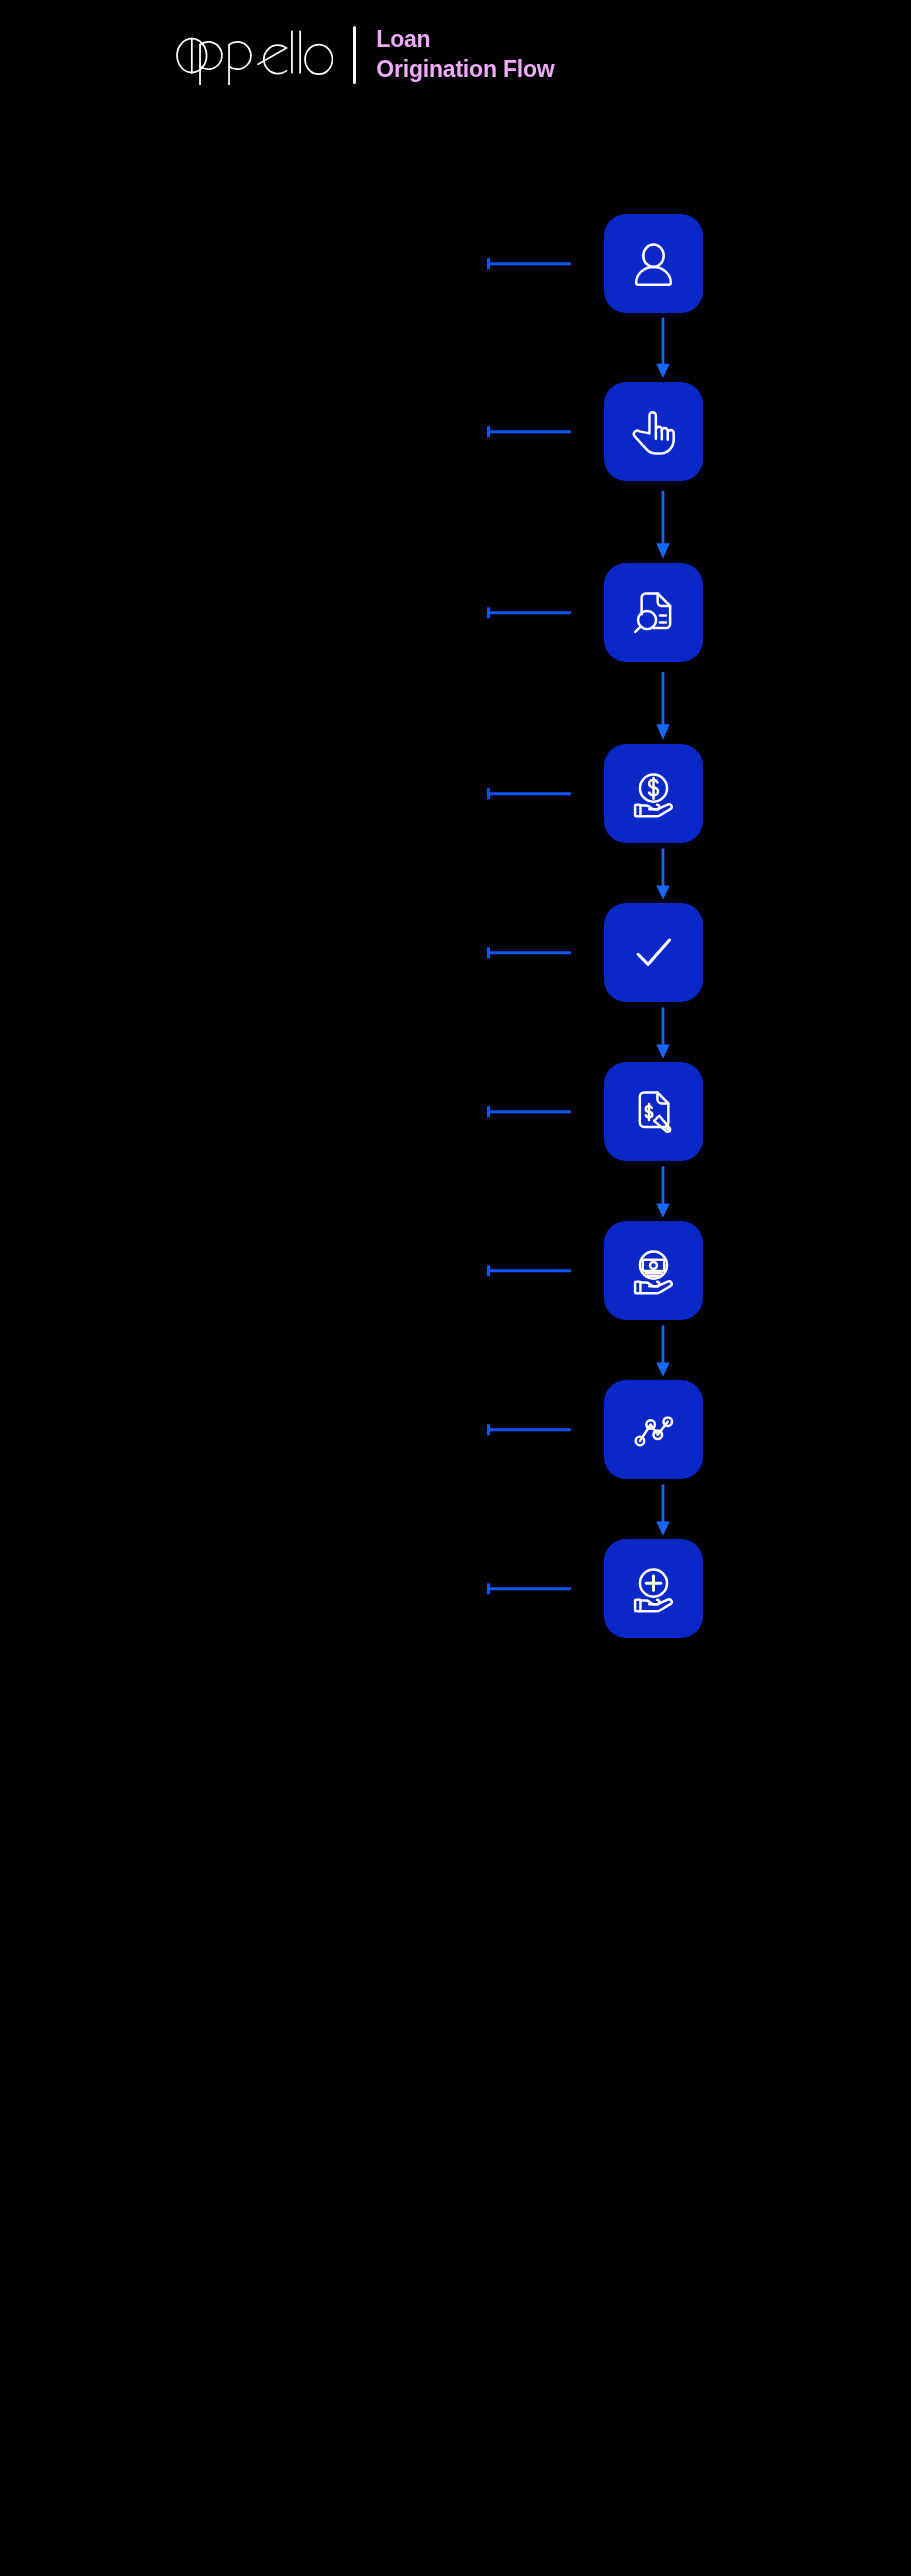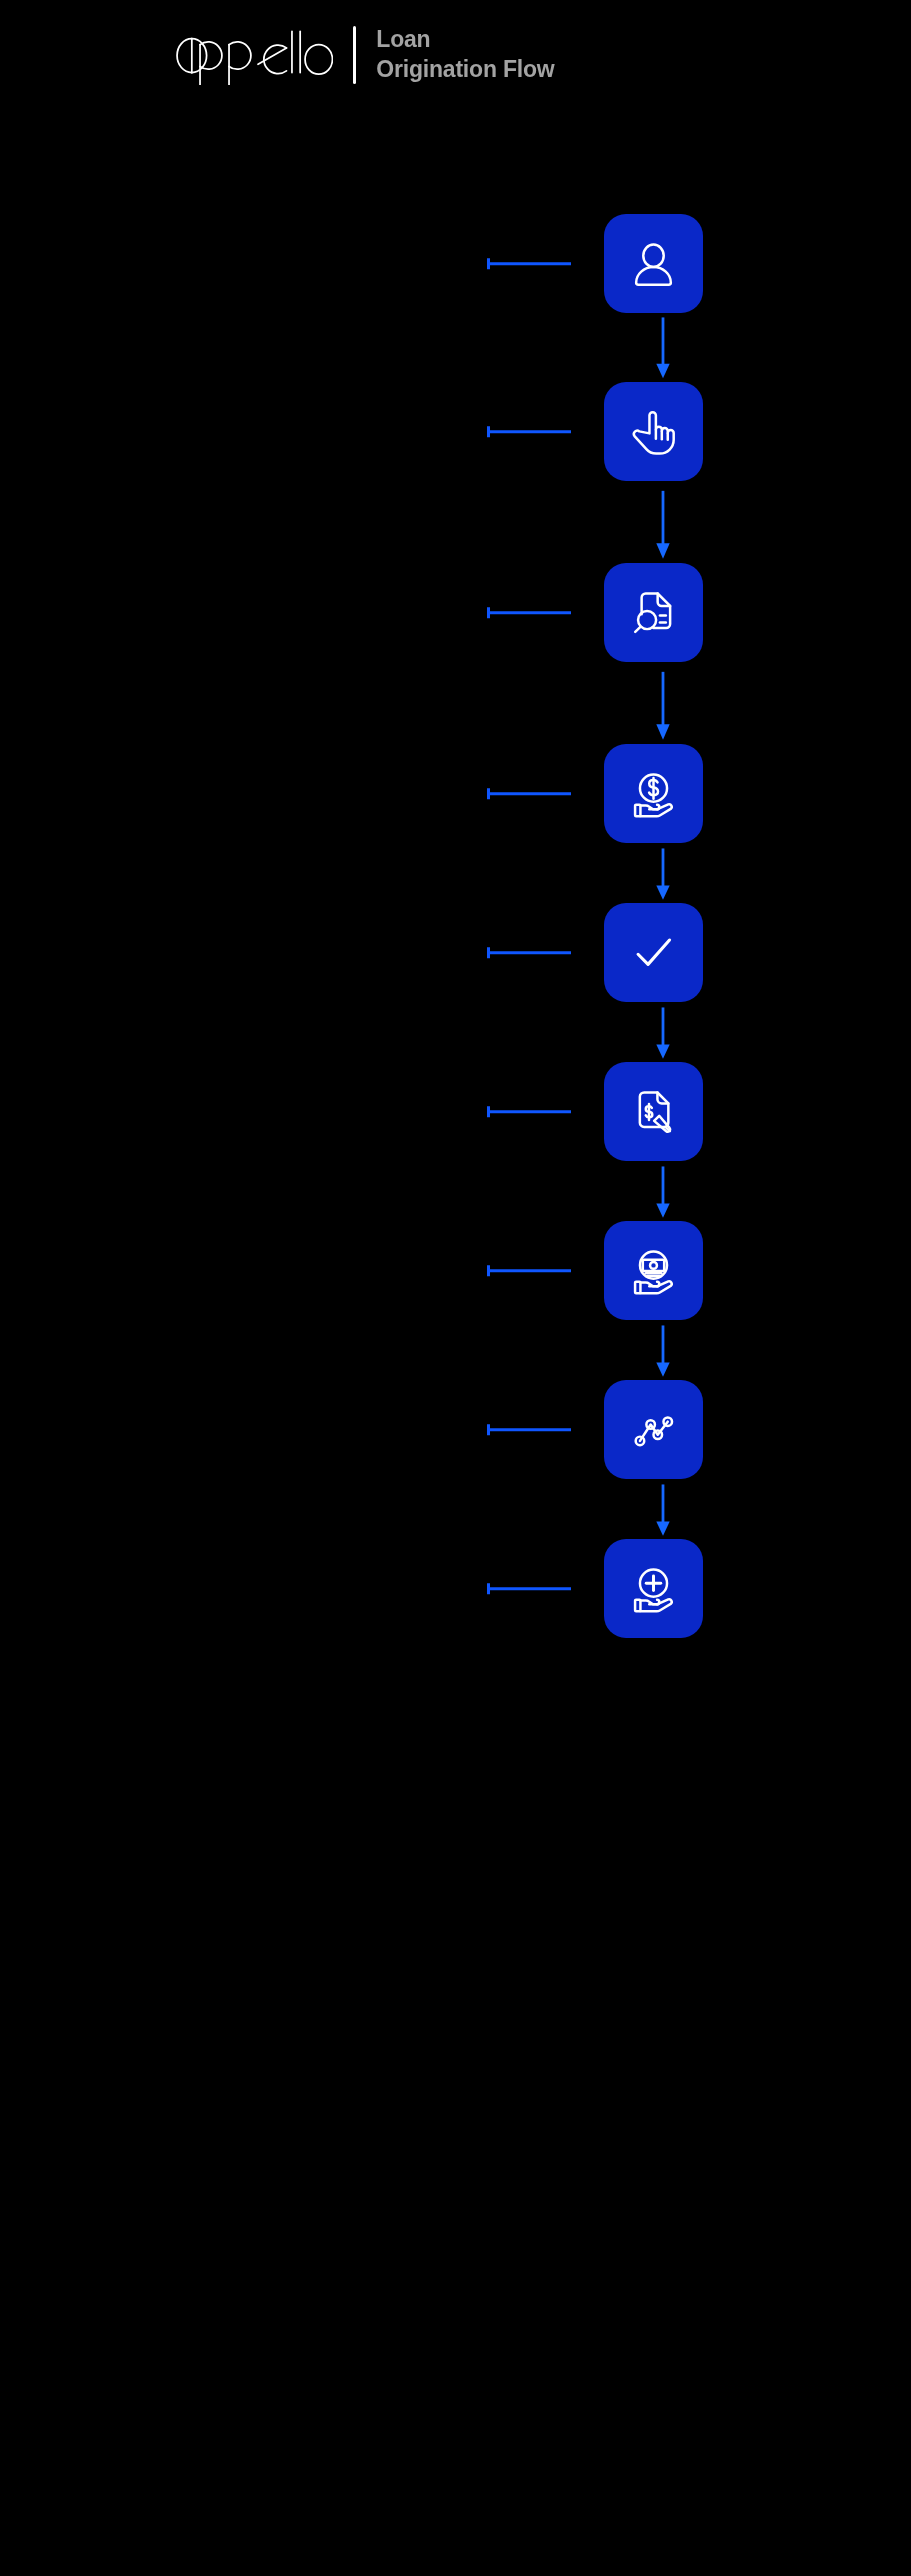--- a/index.html
+++ b/index.html
@@ -34,21 +34,21 @@
   }
   .logo-mark { display:block; width:174px; height:59px; }
   .logo-divider {
     width:3.3px;
     height:58px;
     background:#ffffff;
     border-radius:1.6px;
     flex:none;
   }
   .header-title {
-    color:#a3a3a3;
+    color:#f0abfc;
     font-size:23px;
     font-weight:bold;
     line-height:1.30;
     letter-spacing:-0.2px;
     white-space:pre-line;
   }
 
   
   .flow {
     position:absolute;

